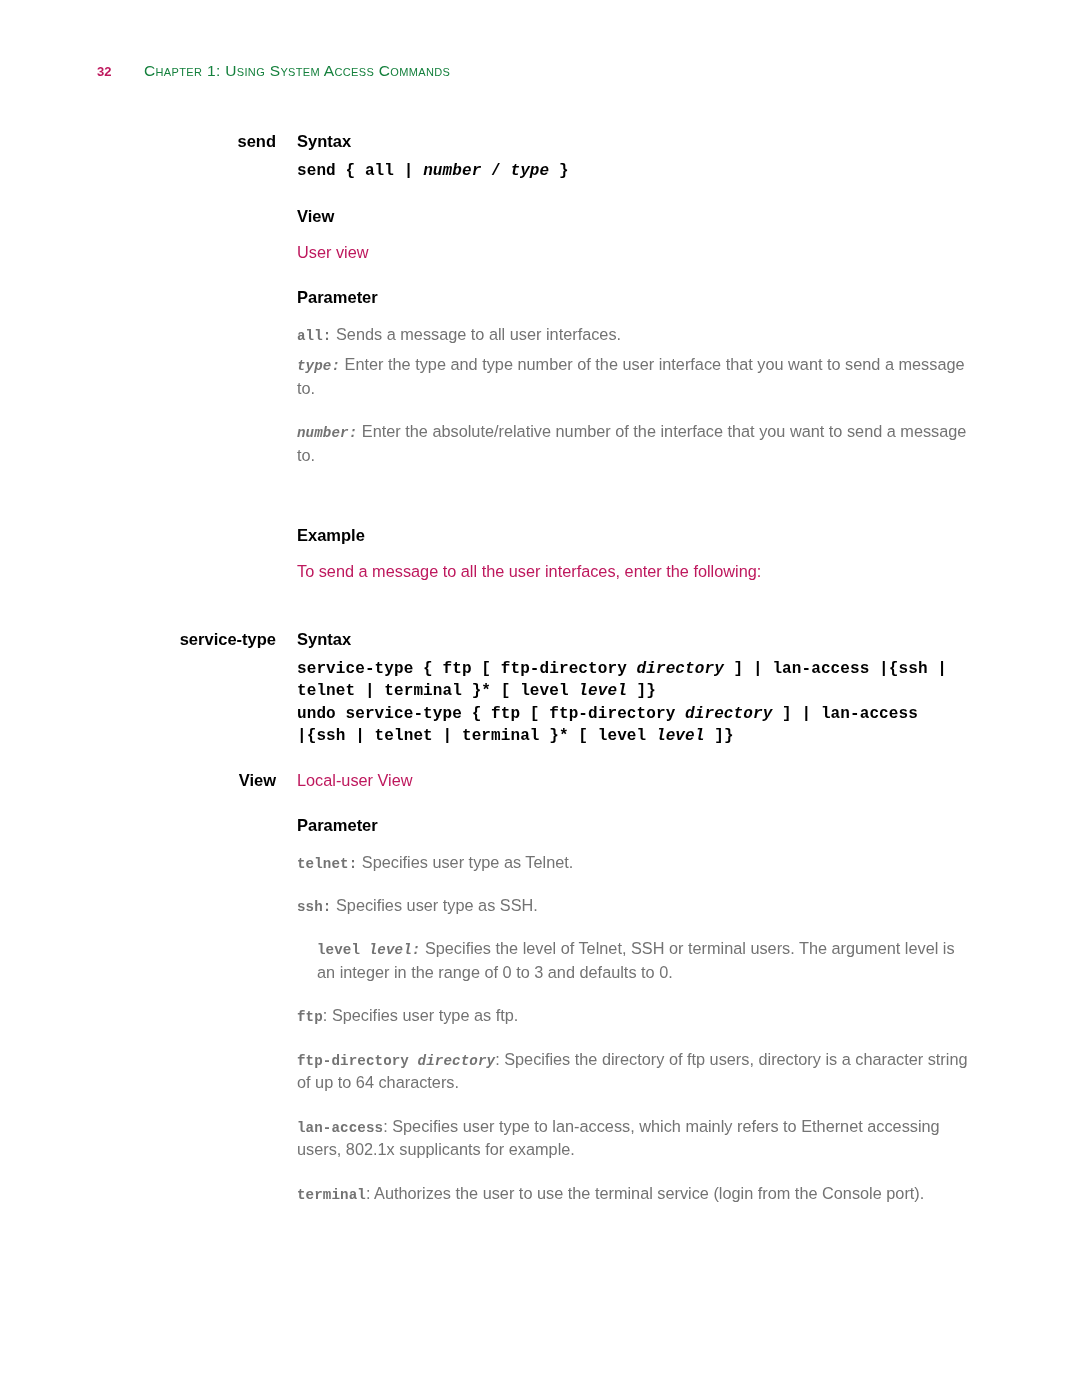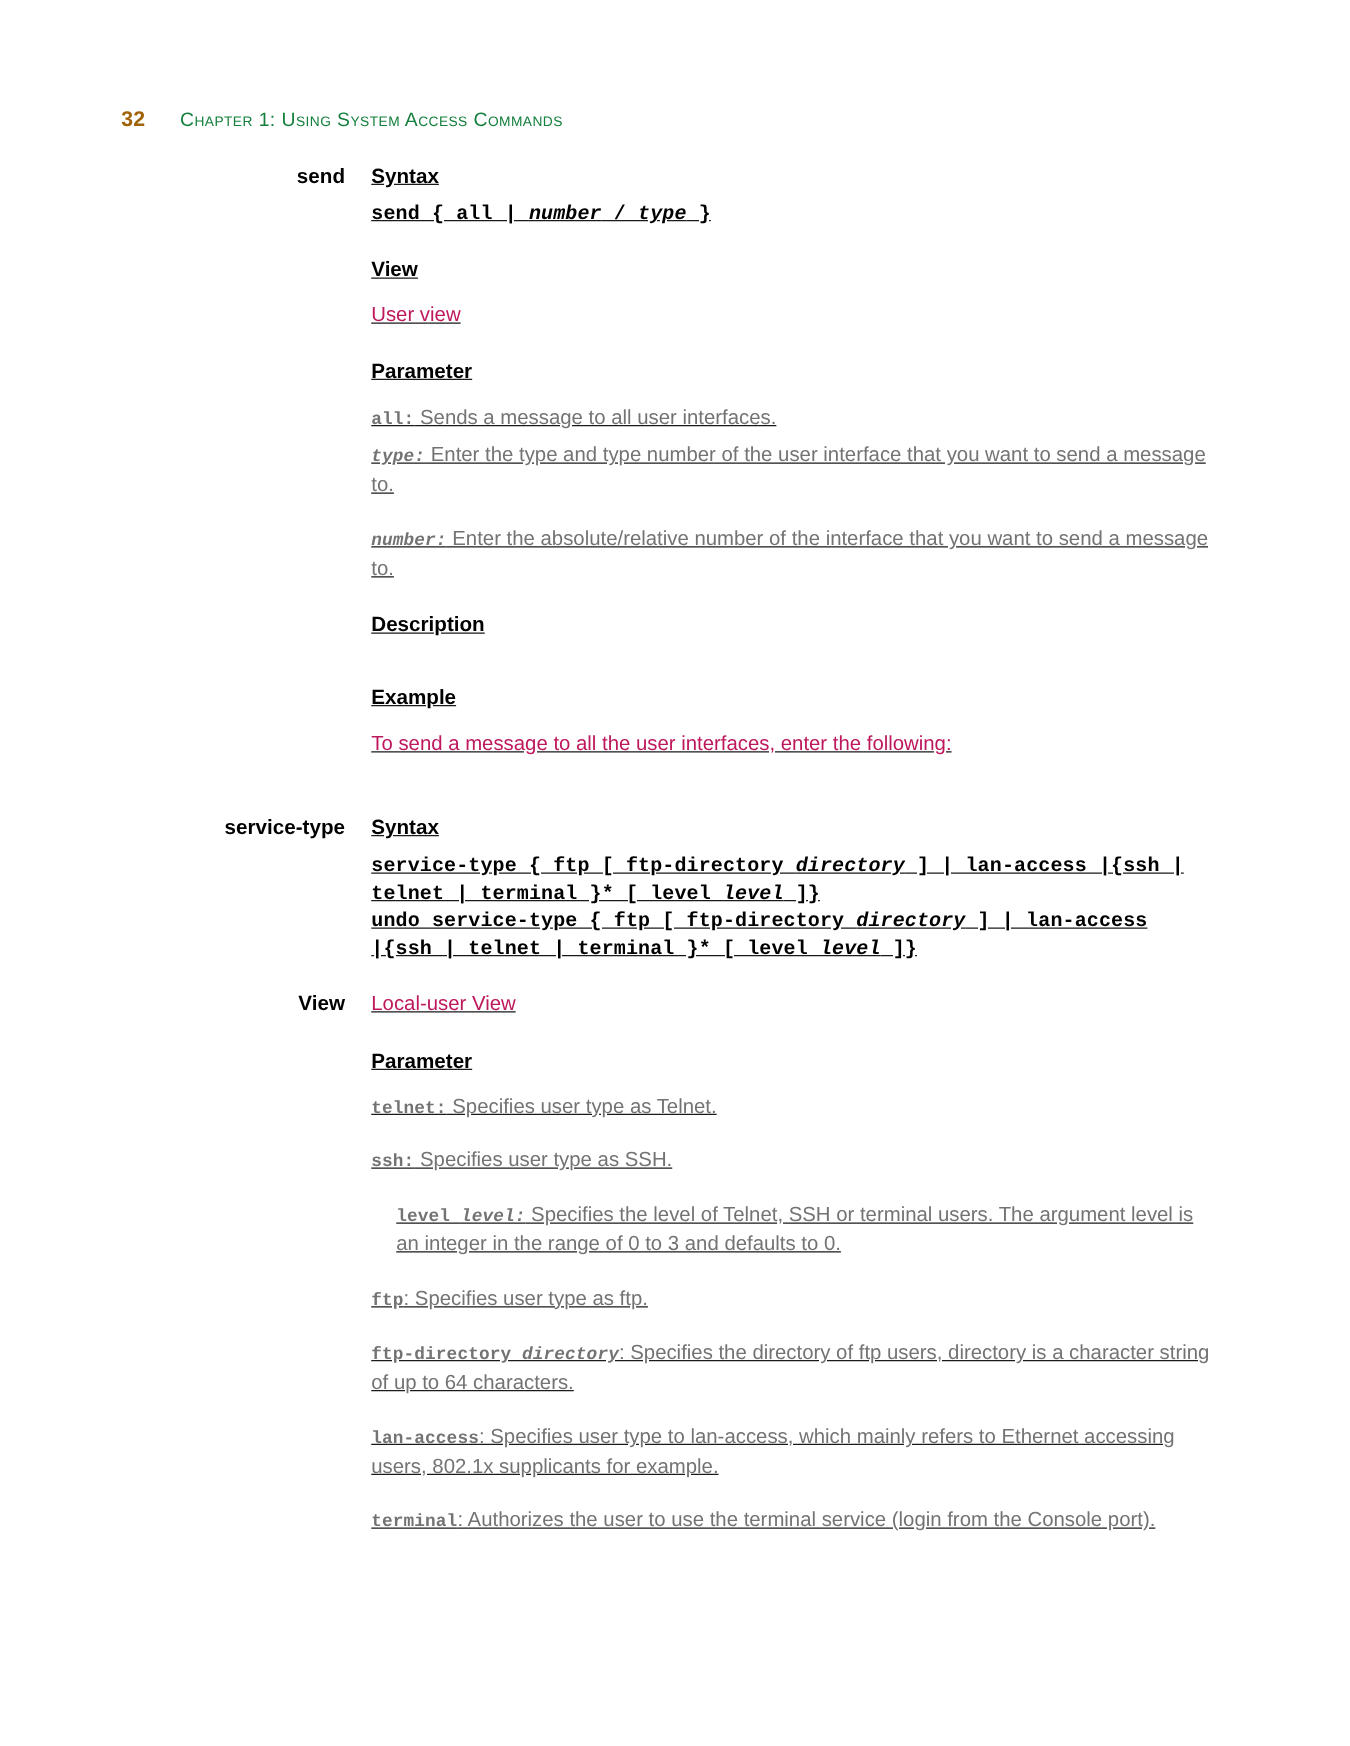--- a/index.html
+++ b/index.html
@@ -27,27 +27,26 @@
   .running-header {
     position: absolute;
     top: 62px;
     left: 97px;
     right: 100px;
     display: flex;
     align-items: baseline;
     gap: 0;
   }
   .folio {
-    font-size: 17px;
-    font-weight: bold;
-    color: #a16207;
+    font-size: 13px;
+    font-weight: bold;
+    color: #be185d;
     letter-spacing: 0.1px;
     width: 47px;
     flex: 0 0 47px;
-    margin-top: 24px;
   }
   .header-title {
     font-size: 15.5px;
     font-weight: normal;
     color: #15803d;
     font-variant: small-caps;
     letter-spacing: 0.35px;
   }
 
   
@@ -68,21 +67,20 @@
     text-align: right;
     padding-right: 21px;
     font-size: 16.5px;
     font-weight: bold;
     color: #000;
     line-height: 1.42;
   }
   .content-col {
     flex: 1 1 auto;
     min-width: 0;
-    text-decoration: underline;
   }
 
   
   h3.sec {
     margin: 0;
     font-size: 16.5px;
     font-weight: bold;
     color: #000;
     line-height: 1.42;
   }
@@ -161,21 +159,20 @@
         <div class="gap-md"></div>
         <h3 class="sec">Parameter</h3>
         <div class="gap-sm"></div>
         <div>
             <p class="term-para"><span class="mono">all:</span><span> Sends a message to all user interfaces.</span></p>
             <p class="term-para" style="margin-top: 7px;"><span class="mono var">type:</span><span> Enter the type and type number of the user interface that you want to send a message to.</span></p>
             <p class="term-para" style="margin-top: 20px;"><span class="mono var">number:</span><span> Enter the absolute/relative number of the interface that you want to send a message to.</span></p>
           </div>
 
         <div class="gap-md"></div>
-        <h3 class="sec">Description</h3>
         <div class="gap-sm"></div>
 
         <div class="gap-md"></div>
         <h3 class="sec">Example</h3>
         <div class="gap-sm"></div>
         <p class="para">To send a message to all the user interfaces, enter the following:</p>
         <div class="gap-sm"></div>
 
       </div>
     </div>

